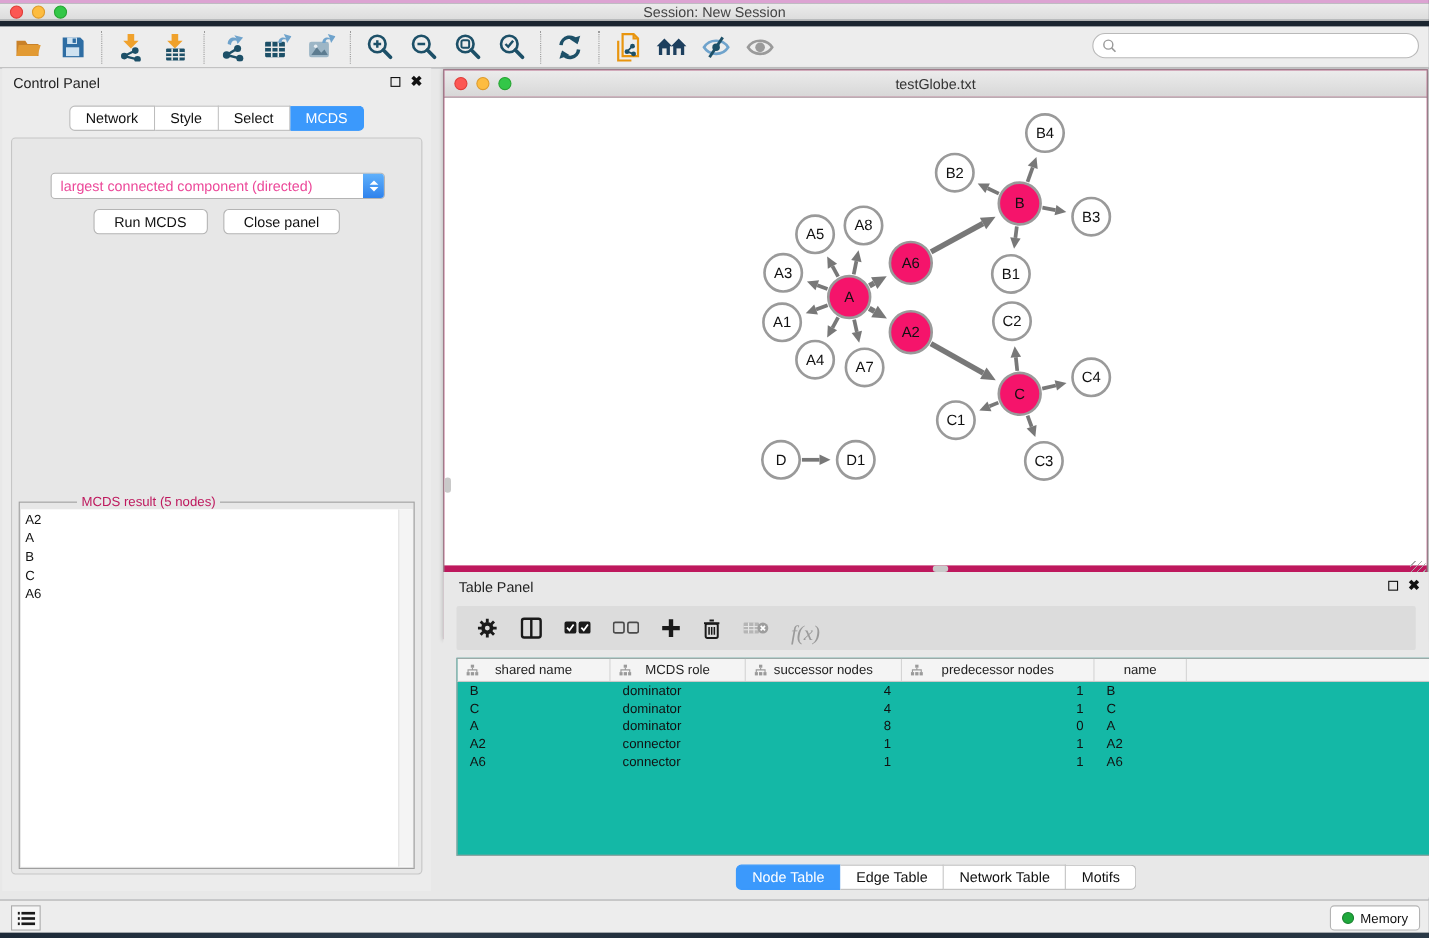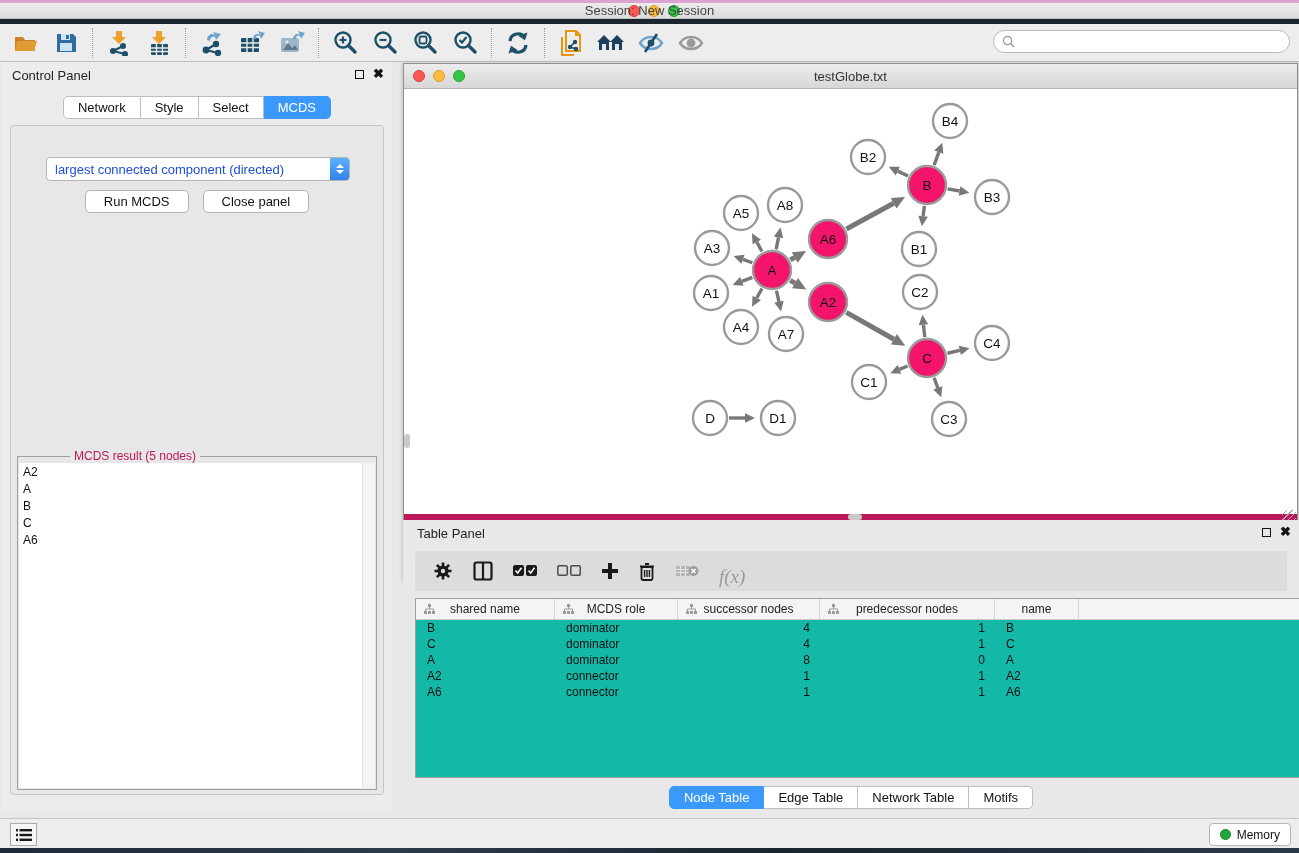--- a/index.html
+++ b/index.html
@@ -4,21 +4,21 @@
 <style>
   * { margin:0; padding:0; box-sizing:border-box; }
   html,body { width:1299px; height:853px; }
   body { font-family:"Liberation Sans", sans-serif; background:#1b2530; overflow:hidden; }
   #app { position:absolute; left:0; top:0; width:1299px; height:853px; }
 
   
   #top-strip { position:absolute; left:0; top:0; width:100%; height:3px; background:#dca3d2; }
   #titlebar { position:absolute; left:0; top:3px; width:100%; height:16px;
               background:linear-gradient(#ececec,#dcdcdc); border-bottom:1px solid #c2c2c2;
-              display:flex; align-items:center;justify-content:center; }
+              display:flex; align-items:center; }
   .traffic { display:flex; gap:8px; margin-left:9px; }
   .tl { width:12px; height:12px; border-radius:50%; }
   .tl.red{ background:#fc5753; border:1px solid #df3e3a;}
   .tl.yel{ background:#fdbc40; border:1px solid #de9b2d;}
   .tl.grn{ background:#33c748; border:1px solid #27a533;}
   #titlebar .title { position:absolute; left:0; right:0; text-align:center; font-size:13px; color:#444; }
 
   
   #toolbar { position:absolute; left:0; top:24px; width:100%; height:38px; background:#ededed;
              border-bottom:1px solid #bdbdbd; display:flex; align-items:center; }
@@ -41,21 +41,21 @@
   .seg-tab { height:23px; padding:0 14px; background:#fff; border:1px solid #bdbdbd; border-left:none;
              font-size:13px; color:#111; display:flex; align-items:center; }
   .seg-tab:first-child { border-left:1px solid #bdbdbd; border-radius:5px 0 0 5px; }
   .seg-tab:last-child { border-radius:0 5px 5px 0; }
   .seg-tab.selected { background:#3b99fc; color:#fff; border-color:#3b99fc; }
   #cp-content { position:absolute; left:8px; top:63px; width:374px; height:670px; background:#e7e7e7;
                 border:1px solid #c6c6c6; border-radius:4px; }
   #opt-label { text-align:center; margin-top:14px; font-size:13px; color:#111; }
   #combo { position:absolute; left:35px; top:31px; width:304px; height:24px; background:#fff; border:1px solid #b4b4b4;
            border-radius:4px; display:flex; align-items:center; }
-  #combo .combo-text { flex:1; font-size:13px; padding-left:8px; color:#1d4ed8; white-space:nowrap; overflow:hidden; }
+  #combo .combo-text { flex:1; font-size:13px; padding-left:8px; color:#ec4899; white-space:nowrap; overflow:hidden; }
   #combo .spinner { width:19px; height:22px; background:linear-gradient(#5fb0fb,#2f82ec); border-radius:0 3px 3px 0;
                     display:flex; flex-direction:column; align-items:center; justify-content:center; gap:2px; }
   .chev { width:0; height:0; border-left:4px solid transparent; border-right:4px solid transparent; }
   .chev.up { border-bottom:4px solid #fff; }
   .chev.dn { border-top:4px solid #fff; }
   #cp-buttons { position:absolute; left:0; top:64px; width:100%; display:flex; justify-content:center; gap:14px; }
   .mac-btn { height:23px; padding:0 18px; background:#fff; border:1px solid #b4b4b4; border-radius:5px;
              font-size:13px; color:#111; display:flex; align-items:center; font-family:"Liberation Sans",sans-serif; }
   #result-group { position:absolute; left:6px; top:330px; width:360px; height:334px; border:1px solid #9f9f9f; }
   #result-group legend, #result-label { position:absolute; top:-8px; left:4px; background:#e7e7e7; padding:0 4px; font-size:12px; color:#be185d;margin-left:48px; }

